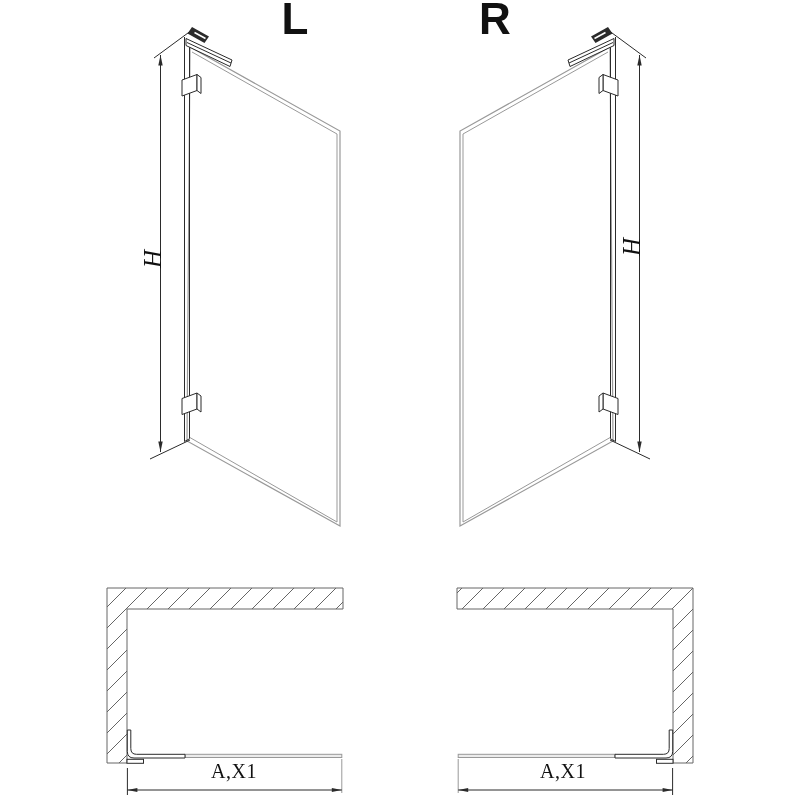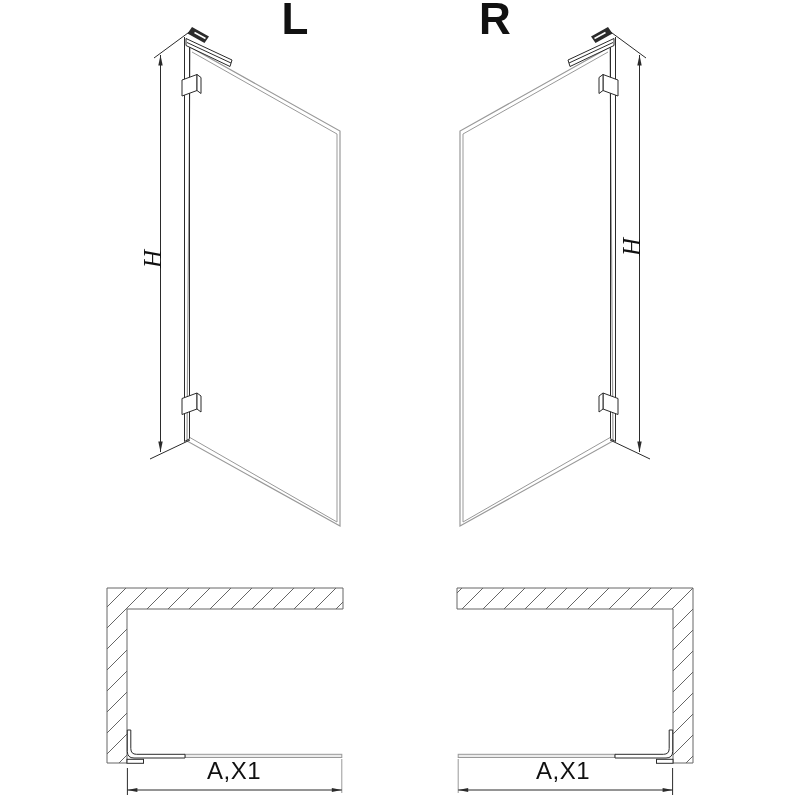--- a/index.html
+++ b/index.html
@@ -23,21 +23,21 @@
   .glassln{stroke:var(--glass-edge);fill:none;stroke-width:1;}
   .glassbar{stroke:var(--glass-edge);fill:#ececec;stroke-width:1;}
   .wall{stroke:var(--wall-outline);fill:url(#hatch);stroke-width:1;}
   .hatchln{stroke:var(--hatch);fill:none;stroke-width:0.9;}
   .hl{stroke:#ffffff;stroke-width:1.6;fill:none;}
   .lbl{position:absolute;color:#111;white-space:nowrap;line-height:1;
        transform:translate(-50%,-50%);}
   .lbl-variant{font-size:44px;font-weight:700;letter-spacing:0;}
   .lbl-h{font-family:"Liberation Serif",serif;font-style:italic;font-size:25px;
          transform:translate(-50%,-50%) rotate(-90deg);}
-  .lbl-width{font-size:24px;font-weight:500;letter-spacing:0.5px;}
+  .lbl-width{font-size:20px;font-weight:500;letter-spacing:0.5px;font-family:Liberation Serif, serif;}
 </style>
 </head>
 <body>
 
 <div class="canvas">
 
   <svg width="800" height="800" viewBox="0 0 800 800">
     <defs>
       <pattern id="hatch" patternUnits="userSpaceOnUse" width="21" height="21">
         <path class="hatchln" d="M-5.25,5.25 L5.25,-5.25 M0,21 L21,0 M15.75,26.25 L26.25,15.75"></path>

